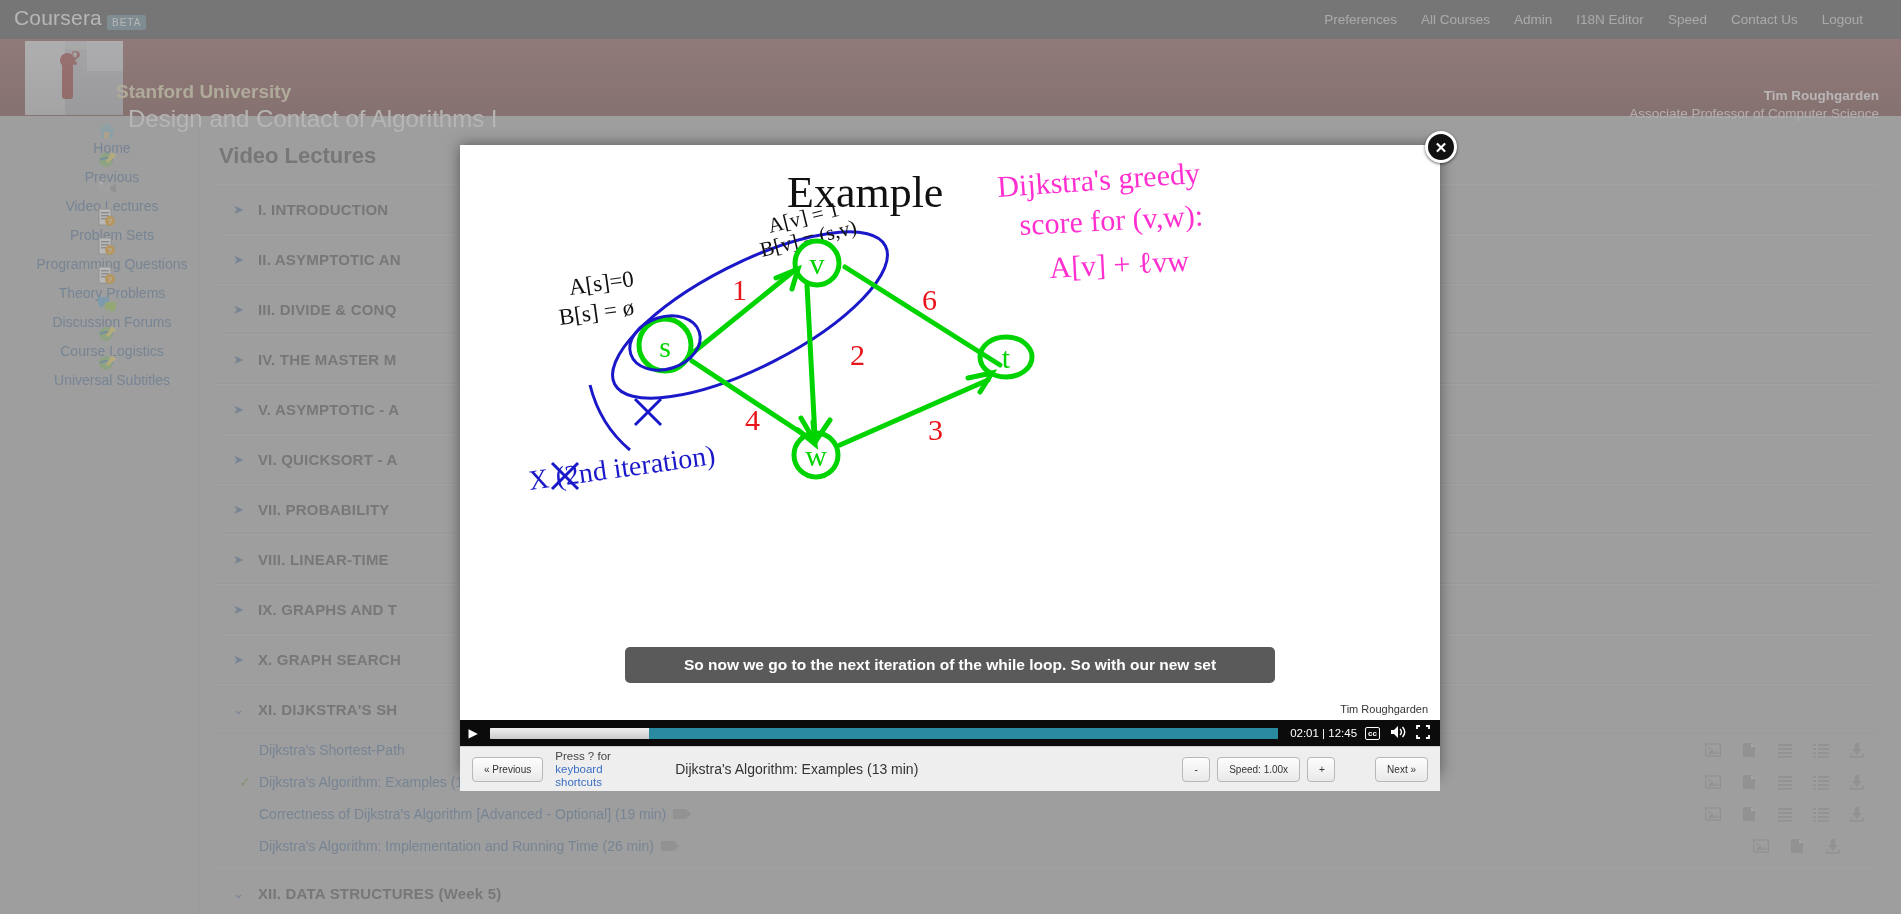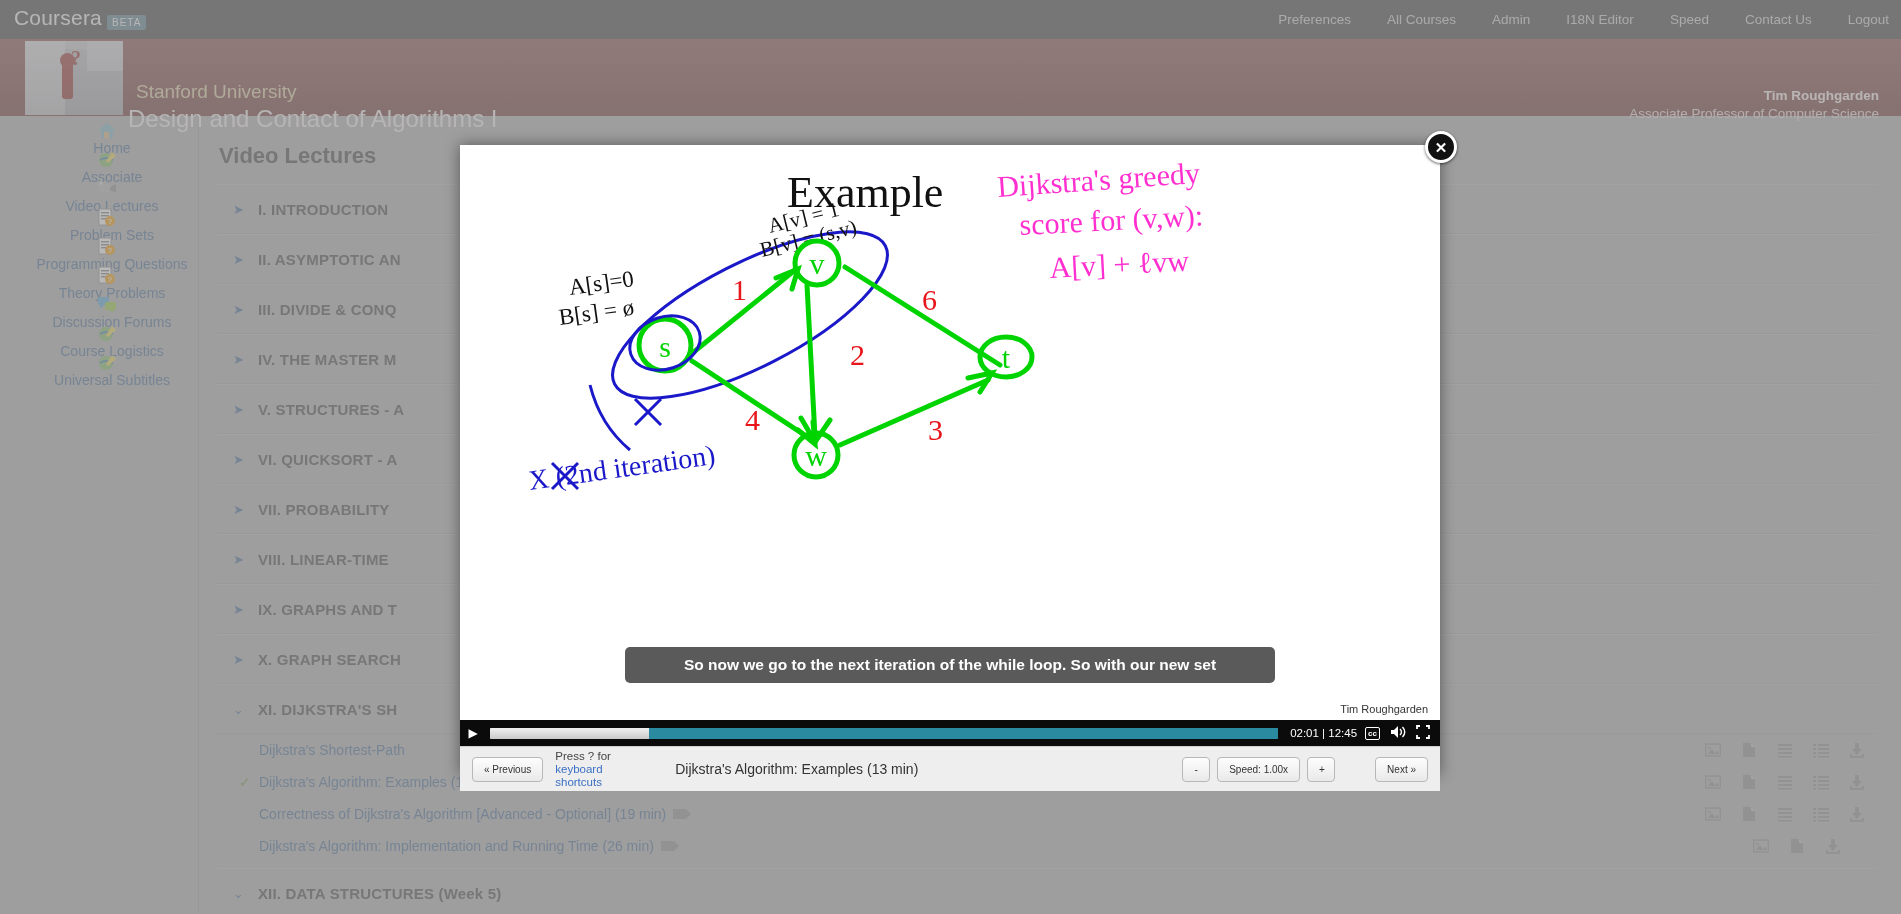--- a/index.html
+++ b/index.html
@@ -12,34 +12,34 @@
   
   #page-root{position:absolute;inset:0;}
   #dimmer{position:absolute;inset:0;background:rgba(140,140,140,0.55);z-index:50;}
 
   
   .topbar{position:absolute;left:0;top:0;width:1901px;height:39px;background:#5c5c5c;
           border-bottom:1px solid #4a4a4a;}
   .brand{position:absolute;left:14px;top:6px;font-size:21px;color:#e8e8e8;font-weight:400;letter-spacing:.2px;}
   .beta{position:absolute;left:107px;top:15px;font-size:10px;color:#e9e9e9;background:#6f8d98;
         padding:2px 5px;border-radius:2px;letter-spacing:1px;}
-  .topnav{position:absolute;right:0;top:0;height:39px;display:flex;align-items:center;gap:12px;}
+  .topnav{position:absolute;right:26px;top:0;height:39px;display:flex;align-items:center;gap:0px;}
   .topnav a{color:#cfcfcf;font-size:13.5px;text-decoration:none;padding:0 12px;line-height:39px;}
 
   
   .coursehead{position:absolute;left:0;top:39px;width:1901px;height:77px;background:#8e5a5a;}
   .coursehead:after{content:"";position:absolute;inset:0;background:linear-gradient(180deg,rgba(255,255,255,.06),rgba(0,0,0,.10));}
   .thumb{position:absolute;left:25px;top:2px;width:98px;height:74px;background:#c9c9cc;overflow:hidden;}
   .thumb .wallA{position:absolute;left:0;top:0;width:40px;height:74px;background:#d6d6d9;}
   .thumb .wallB{position:absolute;left:40px;top:8px;width:58px;height:66px;background:#bfbfc4;}
   .thumb .wallC{position:absolute;left:62px;top:0px;width:36px;height:30px;background:#d2d2d6;}
   .thumb .fig{position:absolute;left:37px;top:18px;width:11px;height:40px;background:#a24a46;border-radius:3px;}
   .thumb .head{position:absolute;left:35px;top:12px;width:15px;height:15px;background:#a24a46;border-radius:50%;}
   .thumb .q{position:absolute;left:46px;top:6px;font:bold 20px "Liberation Serif",serif;color:#a24a46;}
-  .uni{position:absolute;left:136px;top:42px;font-size:19px;font-weight:normal;color:#d9cfa8;z-index:2;}
+  .uni{position:absolute;left:116px;top:42px;font-size:19px;font-weight:bold;color:#d9cfa8;z-index:2;}
   .ctitle{position:absolute;left:128px;top:66px;font-size:24px;color:#e9e4e4;font-weight:400;z-index:2;}
   .prof{position:absolute;right:22px;top:49px;text-align:right;z-index:2;}
   .prof .n{font-size:13.5px;font-weight:bold;color:#efe6e6;}
   .prof .r{font-size:13.5px;color:#e4d7d7;margin-top:3px;}
 
   
   .sidebar{position:absolute;left:0;top:116px;width:198px;height:798px;background:#b3b3b3;}
   .snav{position:absolute;left:0;top:4px;width:198px;}
   .sitem{display:flex;align-items:center;height:29px;padding-left:16px;flex-direction:column;}
   .sitem .lbl{font-size:14px;color:#5e7b9e;margin-left:10px;}
@@ -145,21 +145,21 @@
       </div>
 
       <div class="sitem">
         <span class="ico">
           <svg width="20" height="20" viewBox="0 0 20 20">
               <circle cx="9" cy="11" r="7" fill="#8fbf7a"></circle>
               <path d="M3 11 q6 -4 13 0" stroke="#5d8fb5" fill="none" stroke-width="2"></path>
               <path d="M15 3 L19 7 L11 14 L9 12 Z" fill="#e5d06a"></path>
             </svg>
         </span>
-        <span class="lbl">Associate</span>
+        <span class="lbl">Previous</span>
       </div>
 
       <div class="sitem">
         <span class="ico">
           <svg width="20" height="20" viewBox="0 0 20 20">
               <rect x="1" y="6" width="12" height="9" rx="1" fill="#b9b9b9"></rect>
               <polygon points="13,9 19,6 19,15 13,12" fill="#9a9a9a"></polygon>
               <circle cx="4" cy="5" r="2" fill="#cfcfcf"></circle>
             </svg>
         </span>
@@ -261,21 +261,21 @@
       <div class="sechead">
         <span class="arrow">➤</span>
         <span class="t">III. DIVIDE &amp; CONQ</span>
       </div>
       <div class="sechead">
         <span class="arrow">➤</span>
         <span class="t">IV. THE MASTER M</span>
       </div>
       <div class="sechead">
         <span class="arrow">➤</span>
-        <span class="t">V. STRUCTURES - A</span>
+        <span class="t">V. ASYMPTOTIC - A</span>
       </div>
       <div class="sechead">
         <span class="arrow">➤</span>
         <span class="t">VI. QUICKSORT - A</span>
       </div>
       <div class="sechead">
         <span class="arrow">➤</span>
         <span class="t">VII. PROBABILITY</span>
       </div>
       <div class="sechead">

